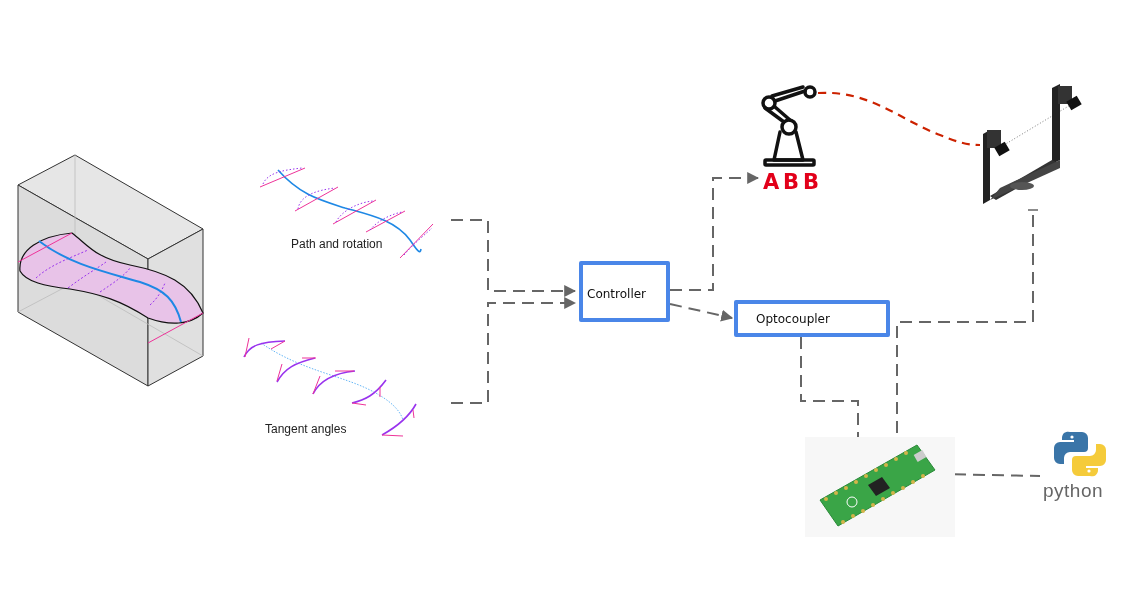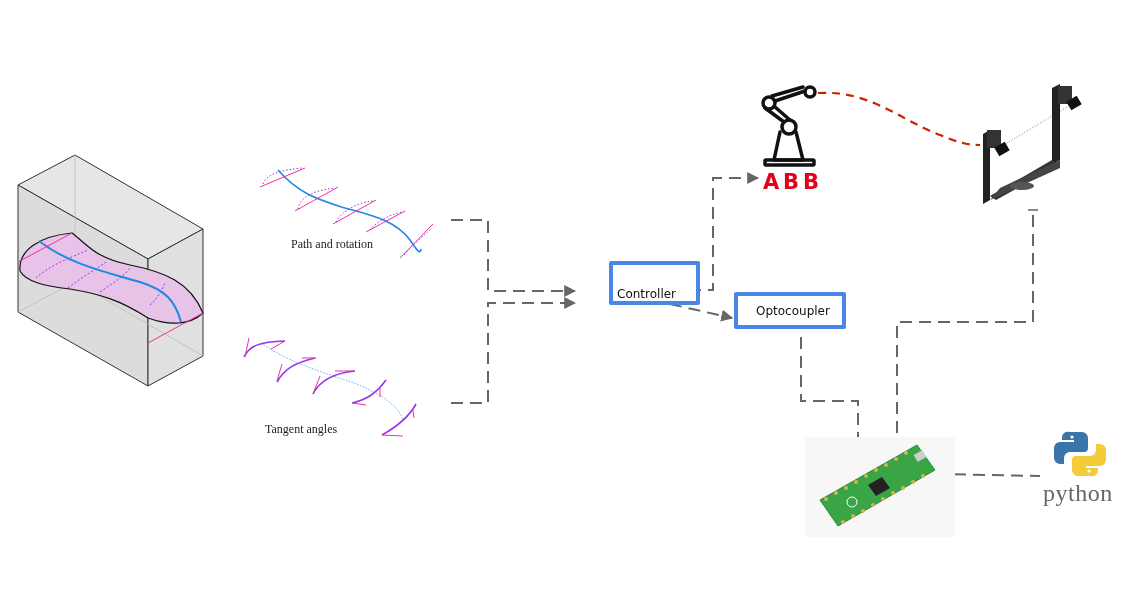--- a/index.html
+++ b/index.html
@@ -1,19 +1,19 @@
 <!DOCTYPE html>
 <html><head>
 <meta charset="utf-8">
 <style>
   html, body { margin: 0; padding: 0; background: #ffffff; }
   body { width: 1130px; height: 606px; position: relative; overflow: hidden;
          font-family: "DejaVu Sans", sans-serif; }
   #canvas { position: absolute; left: 0; top: 0; width: 1130px; height: 606px; }
-  .lbl { position: absolute; font-family: Liberation Serif, serif; font-size: 12px; color: #222; white-space: nowrap; text-align: center; }
+  .lbl { position: absolute; font-family: Liberation Sans, sans-serif; font-size: 12px; color: #222; white-space: nowrap; text-align: center; }
   .box { position: absolute; border: 4px solid #4a86e8; background: #fff; border-radius: 2px; box-sizing: border-box; }
   .box span { position: absolute; font-size: 12px; color: #111; font-family: "DejaVu Sans", sans-serif; }
 </style>
 </head>
 <body>
 
 <svg id="canvas" width="1130" height="606" viewBox="0 0 1130 606" xmlns="http://www.w3.org/2000/svg">
   <defs>
     <marker id="arrow" viewBox="0 0 10 10" refX="9" refY="5" markerWidth="6" markerHeight="6" orient="auto">
       <path d="M0,0 L10,5 L0,10 z" fill="#666"></path>
@@ -164,21 +164,21 @@
     <path d="M1070,432 h12 a6,6 0 0 1 6,6 v10 a4,4 0 0 1 -4,4 h-14 a6,6 0 0 0 -6,6 v6 h-4 a6,6 0 0 1 -6,-6 v-10 a6,6 0 0 1 6,-6 h14 v-2 h-12 v-2 a6,6 0 0 1 8,-6 z" fill="#3a75a8"></path>
     <path d="M1090,476 h-12 a6,6 0 0 1 -6,-6 v-10 a4,4 0 0 1 4,-4 h14 a6,6 0 0 0 6,-6 v-6 h4 a6,6 0 0 1 6,6 v10 a6,6 0 0 1 -6,6 h-14 v2 h12 v2 a6,6 0 0 1 -8,6 z" fill="#f5cb3a"></path>
     <circle cx="1072" cy="437" r="1.6" fill="#fff"></circle>
     <circle cx="1089" cy="471" r="1.6" fill="#fff"></circle>
   </g>
 </svg>
 
 <div class="lbl" style="left:291px; top:237px;">Path and rotation</div>
 <div class="lbl" style="left:265px; top:422px;">Tangent angles</div>
 
-<div class="box" style="left:609px; top:261px; width:91px; height:44px;">
+<div class="box" style="left:579px; top:261px; width:91px; height:61px;">
   <span style="left:4px; top:22px;">Controller</span>
 </div>
 
-<div class="box" style="left:734px; top:292px; width:112px; height:37px;">
+<div class="box" style="left:734px; top:300px; width:156px; height:37px;">
   <span style="left:18px; top:8px;">Optocoupler</span>
 </div>
 
-<div class="lbl" style="left:1043px; top:480px; font-size:24px; color:#666; letter-spacing:0.5px;">python</div>
+<div class="lbl" style="left:1043px; top:480px; font-size:19px; color:#666; letter-spacing:0.5px;">python</div>
 
 </body></html>

